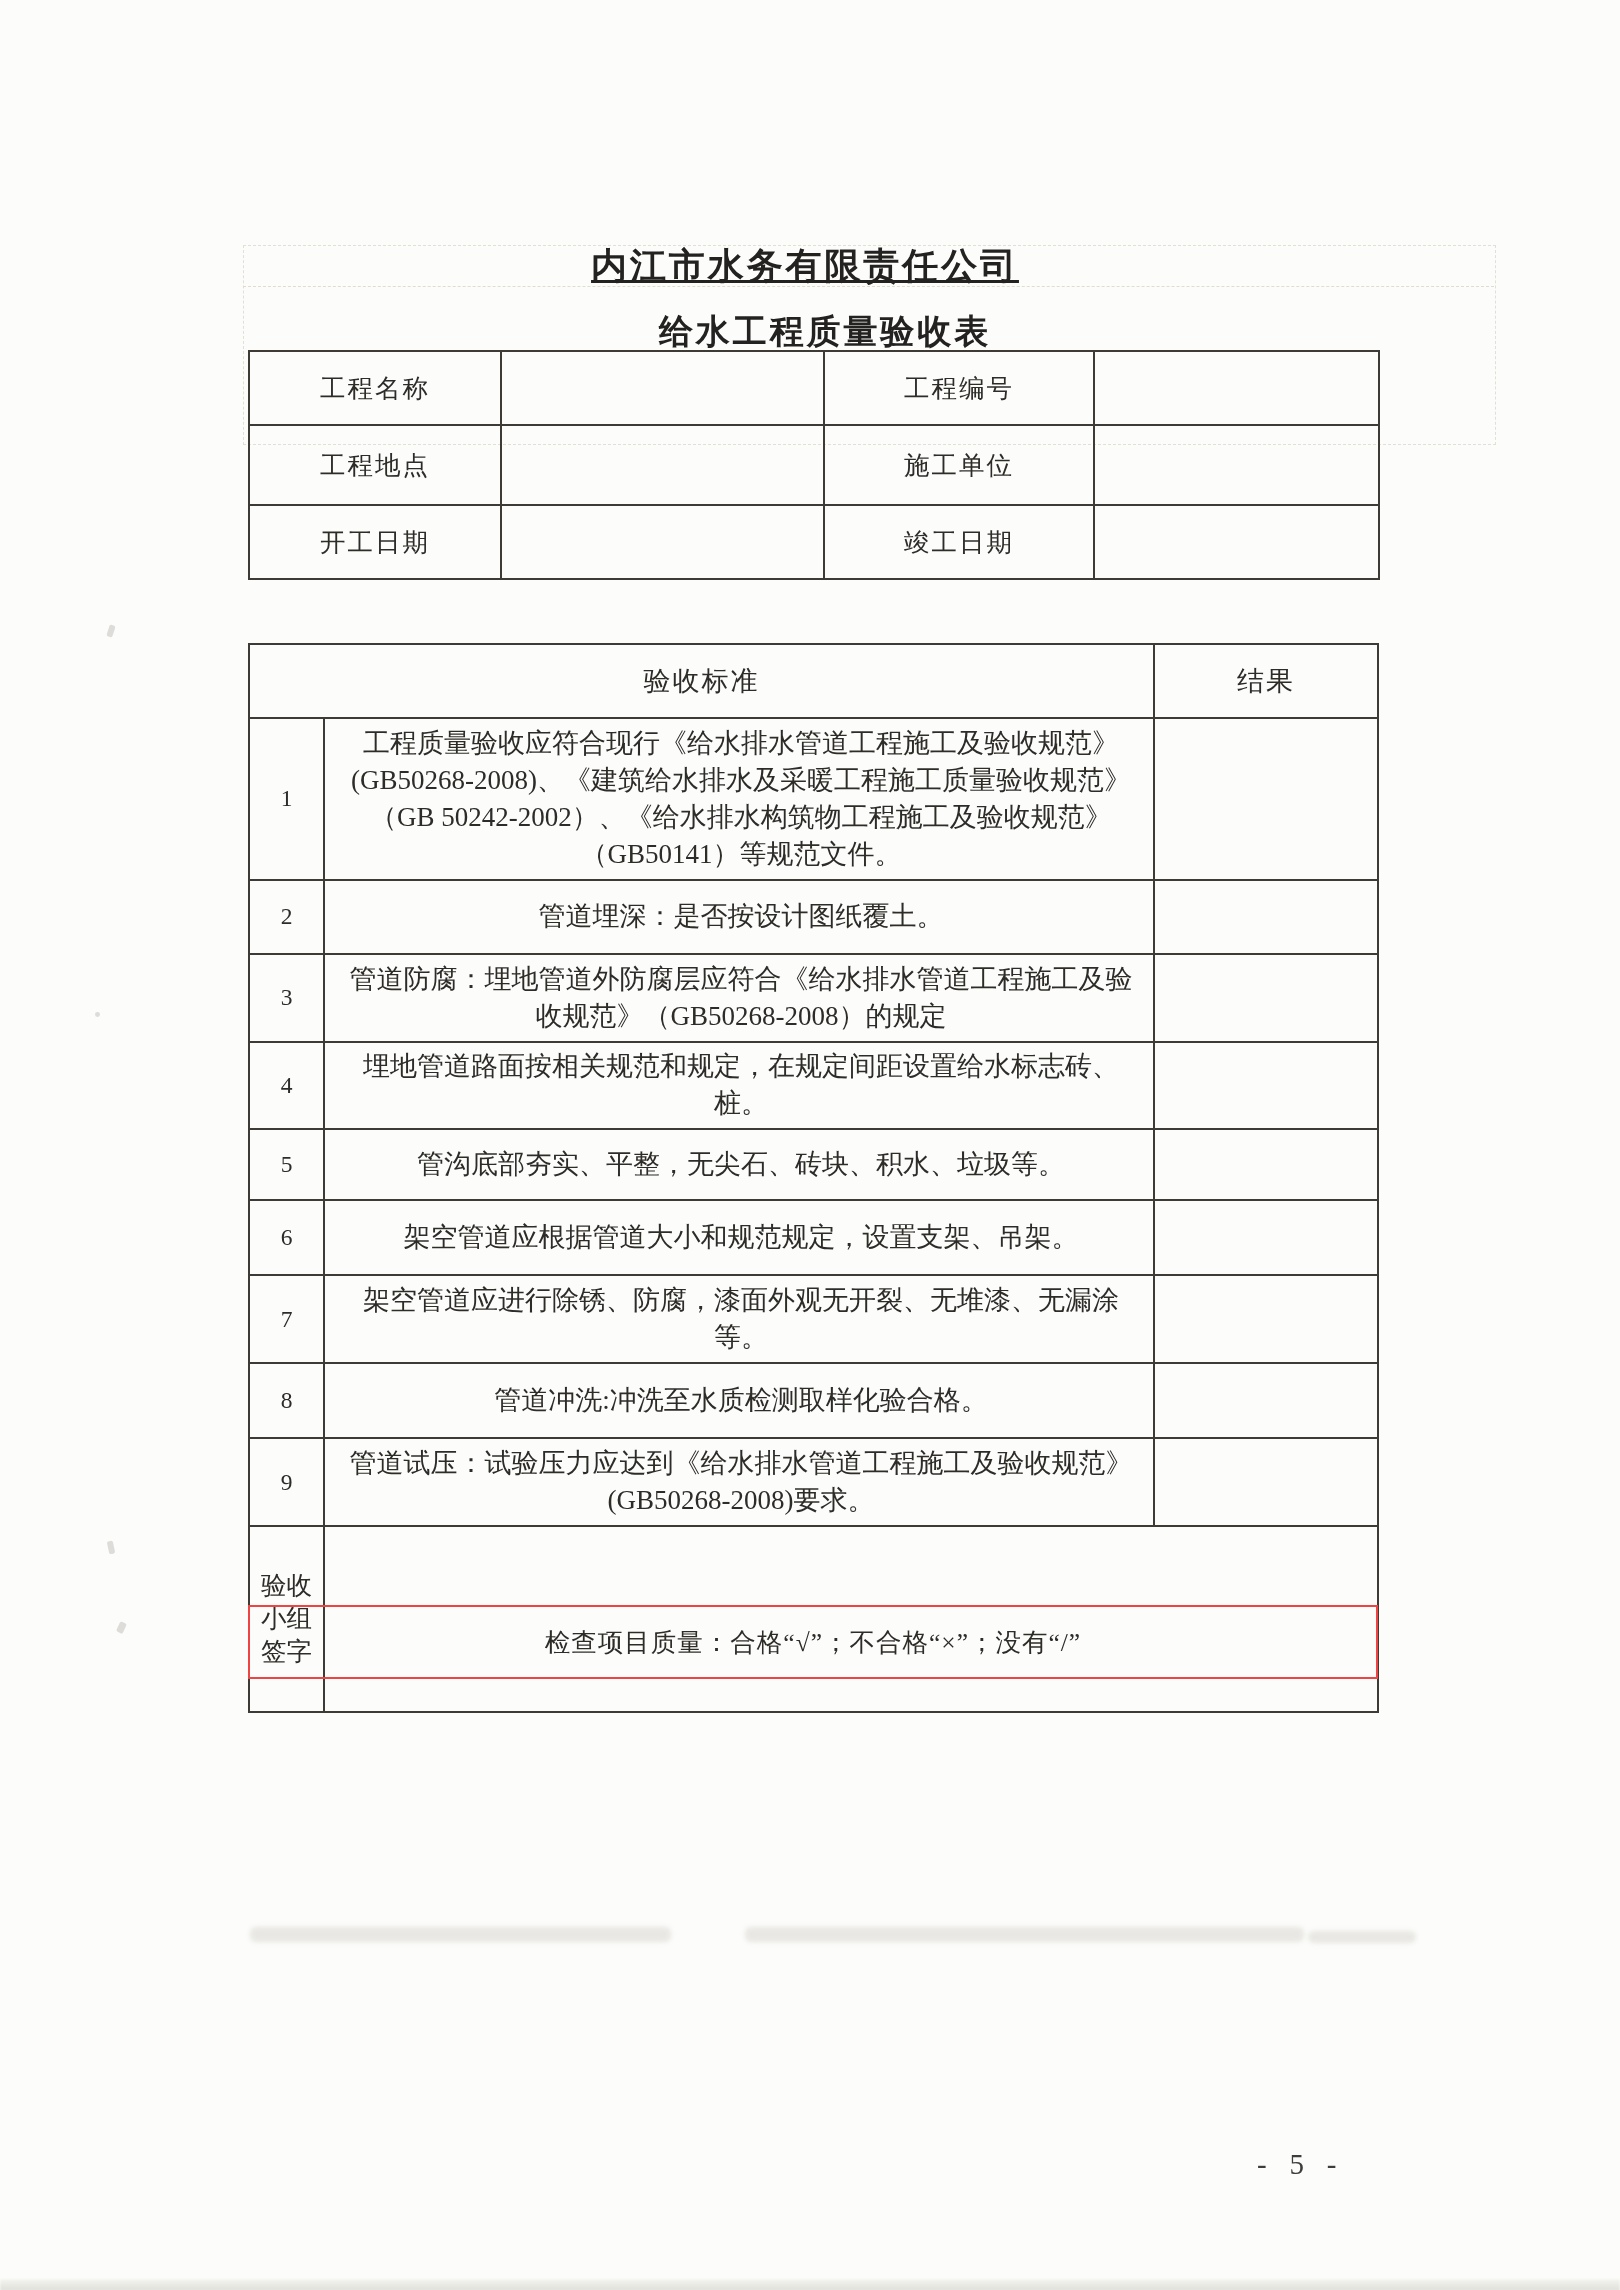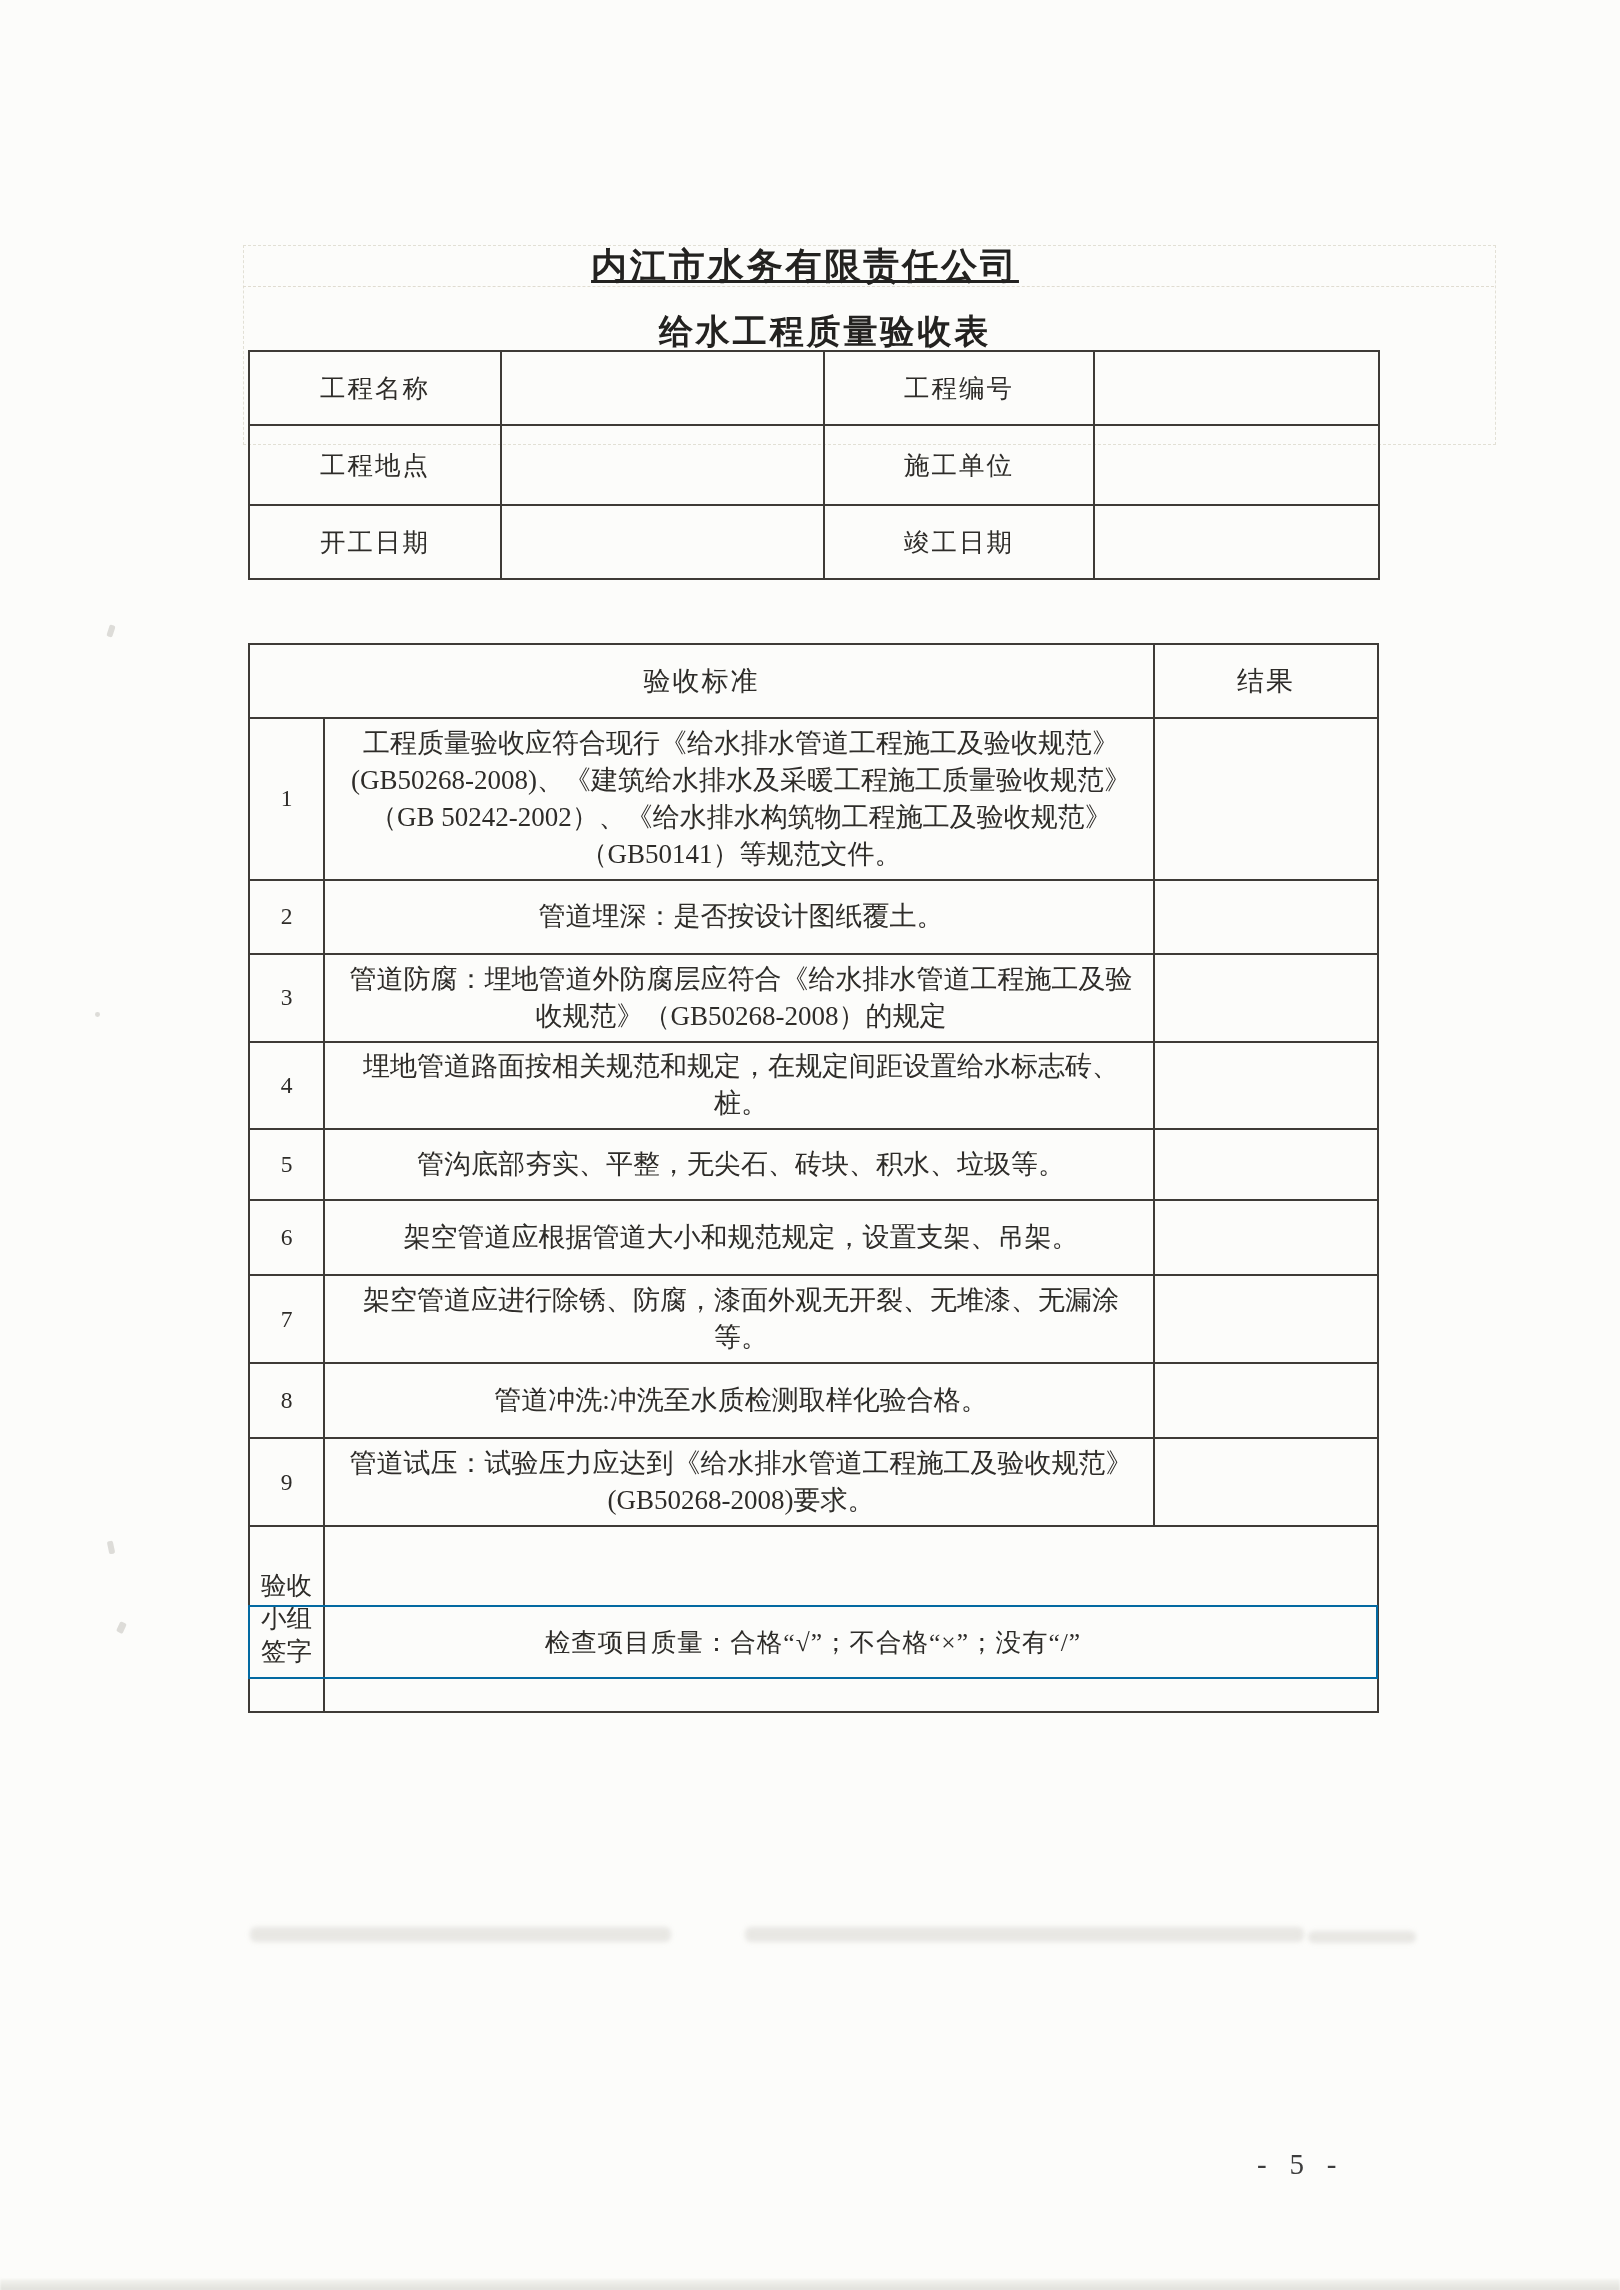--- a/index.html
+++ b/index.html
@@ -49,21 +49,21 @@
   .std-table td { font-size:27px; }
   .std-table td.std-head { text-align:center; letter-spacing:2px; }
   .std-table td.no { text-align:center; font-size:23.5px; }
   .std-table td.txt { padding:5.9px 9.8px 5.9px 13.7px; line-height:37px; text-align:center; }
   .std-table td.sig { text-align:center; line-height:33px; font-size:25.5px; }
   .std-table td.sig span { display:block; }
 
   .footer-box {
     position:absolute; left:248px; top:1605px;
     width:1130px; height:74px;
-    border:2px solid #0369a1;
+    border:2px solid #ef4444;
     box-sizing:border-box;
     display:flex; align-items:center; justify-content:center;
     font-size:25.5px; letter-spacing:1px;
   }
   .page-number {
     position:absolute; left:1257px; top:2148px;
     font-size:29px; letter-spacing:7.8px; color:#3d3d3d;
     font-family:"Liberation Serif", serif;
   }
 

